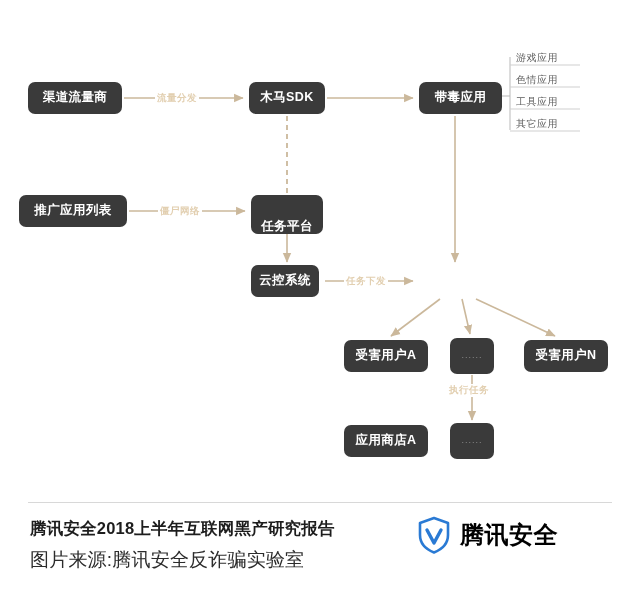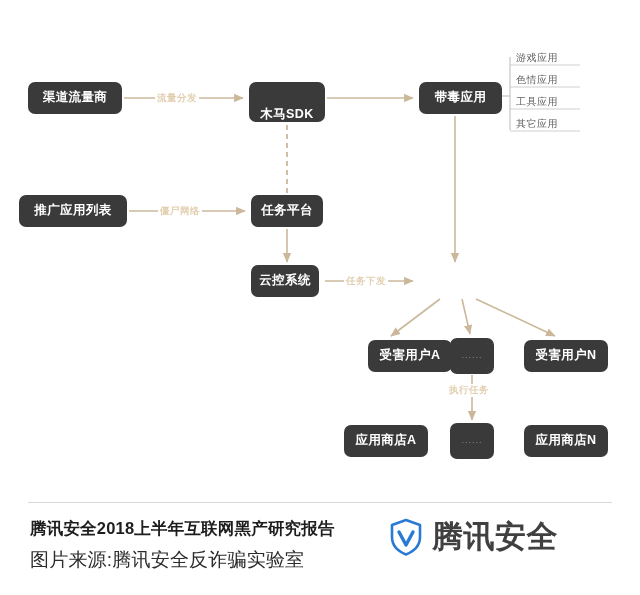--- a/index.html
+++ b/index.html
@@ -110,23 +110,23 @@
   }
   #brand {
     position: absolute;
     right: 22px;
     top: 28px;
     display: flex;
     align-items: center;
     gap: 9px;
   }
   #brand-name {
-    font-size: 31px;
-    font-weight: bold;
-    color: #404040;
+    font-size: 24px;
+    font-weight: bold;
+    color: #000000;
     letter-spacing: 0.5px;
     white-space: nowrap;
     text-align: right;
   }
 </style>
 </head>
 <body>
 
 <div id="diagram-canvas">
 
@@ -162,64 +162,61 @@
     <line x1="510" y1="65" x2="580" y2="65" stroke="#cfcfcf" stroke-width="1"></line>
     <line x1="510" y1="87" x2="580" y2="87" stroke="#cfcfcf" stroke-width="1"></line>
     <line x1="510" y1="109" x2="580" y2="109" stroke="#cfcfcf" stroke-width="1"></line>
     <line x1="510" y1="131" x2="580" y2="131" stroke="#cfcfcf" stroke-width="1"></line>
   </svg>
 
   <div class="node" style="left:28px; top:82px; width:94px; height:32px;justify-content:center;">
     <span>渠道流量商</span>
   </div>
 
-  <div class="node" style="left:249px; top:82px; width:76px; height:40px;align-items:flex-end;">
+  <div class="node" style="left:249px; top:82px; width:76px; height:32px;">
     <span>木马SDK</span>
   </div>
 
   <div class="node" style="left:419px; top:82px; width:83px; height:32px;">
     <span>带毒应用</span>
   </div>
 
   <div class="node" style="left:19px; top:195px; width:108px; height:32px;">
     <span>推广应用列表</span>
   </div>
 
-  <div class="node" style="left:251px; top:195px; width:72px; height:32px;">
+  <div class="node" style="left:251px; top:195px; width:72px; height:39px;align-items:flex-end;">
     <span>任务平台</span>
   </div>
 
   <div class="node" style="left:251px; top:265px; width:68px; height:32px;">
     <span>云控系统</span>
   </div>
 
 
-  <div class="node" style="left:344px; top:340px; width:84px; height:32px;margin-left:24px;">
+  <div class="node" style="left:344px; top:340px; width:84px; height:32px;">
     <span>受害用户A</span>
   </div>
 
   <div class="node small-node" style="left:450px; top:338px; width:44px; height:36px;">
     <span>......</span>
   </div>
 
   <div class="node" style="left:524px; top:340px; width:84px; height:32px;">
     <span>受害用户N</span>
   </div>
 
   <div class="node" style="left:344px; top:425px; width:84px; height:32px;">
     <span>应用商店A</span>
   </div>
 
   <div class="node small-node" style="left:450px; top:423px; width:44px; height:36px;">
     <span>......</span>
   </div>
 
-  <div class="node" style="left:524px; top:425px; width:84px; height:32px;">
-    <span>应用商店N</span>
-  </div>
 
   <div class="edge-label" style="left:155px; top:92px;">流量分发</div>
   <div class="edge-label" style="left:158px; top:205px;">僵尸网络</div>
   <div class="edge-label" style="left:344px; top:275px;">任务下发</div>
   <div class="edge-label" style="left:447px; top:384px;">执行任务</div>
 
   <div class="branch-item" style="left:516px; top:51px;">游戏应用</div>
   <div class="branch-item" style="left:516px; top:73px;">色情应用</div>
   <div class="branch-item" style="left:516px; top:95px;">工具应用</div>
   <div class="branch-item" style="left:516px; top:117px;">其它应用</div>

